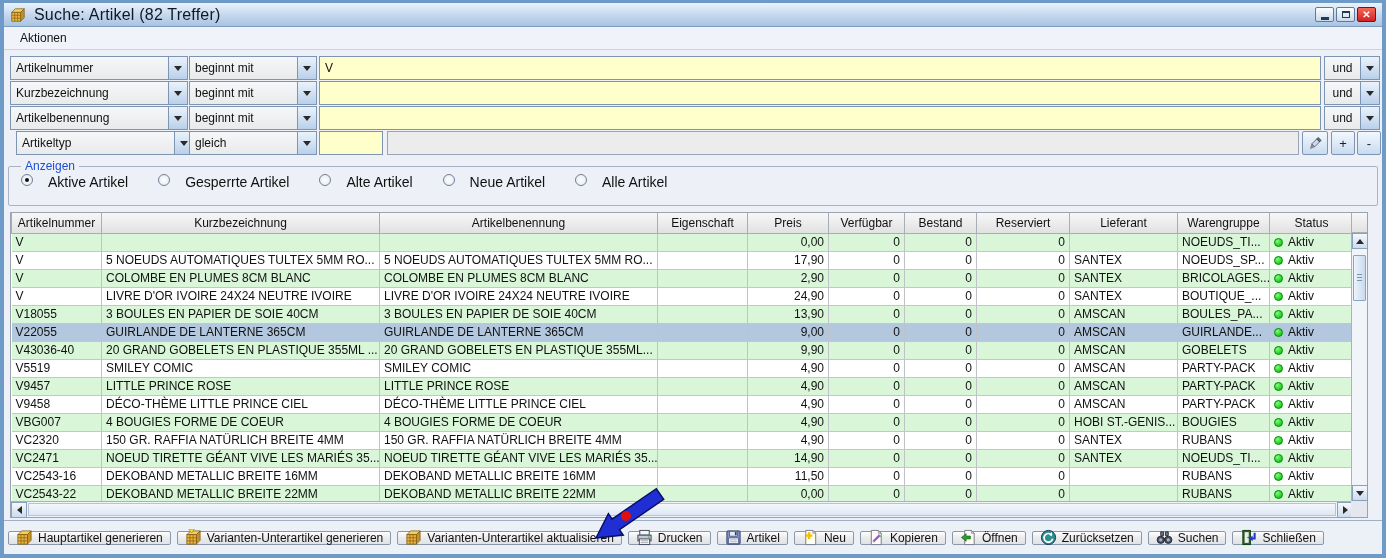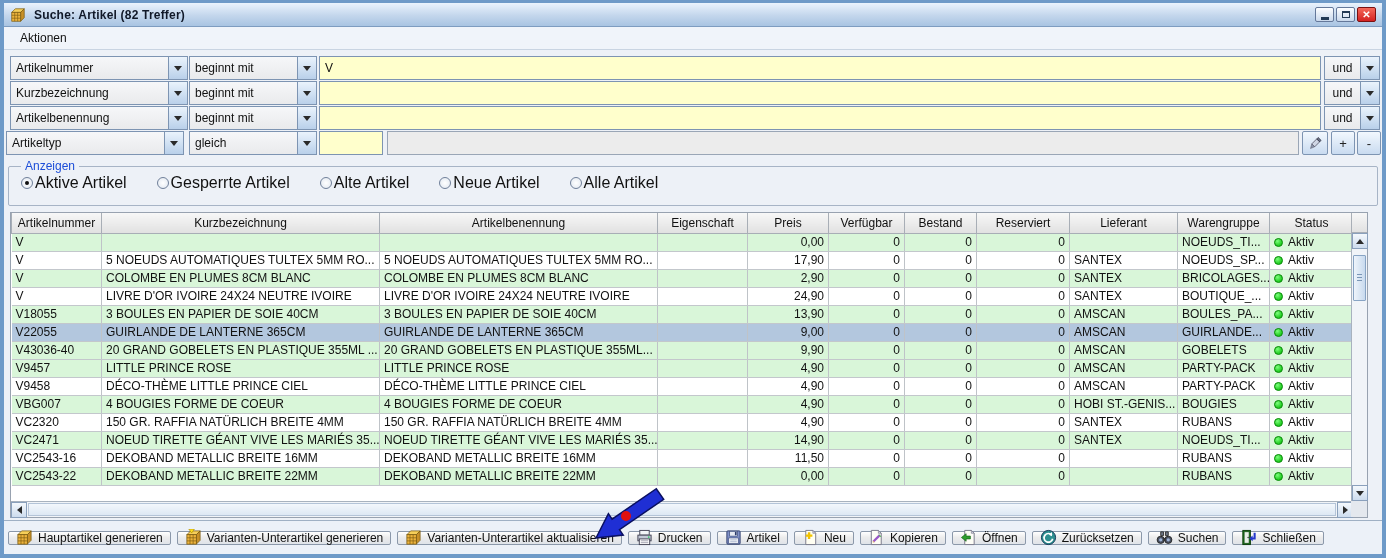--- a/index.html
+++ b/index.html
@@ -10,21 +10,21 @@
     outline:1px solid #1c3a64;
     background:#edf1f7; overflow:hidden;
   }
   
   .titlebar {
     position:absolute; left:0; top:0; right:0; height:24px;
     background:linear-gradient(#eaf3fd, #c3d6ec 55%, #a9c4e2);
     border-bottom:1px solid #7e9cc0;
     display:flex; align-items:center; padding:0 6px; gap:8px;
   }
-  .title { font-size:12px; font-weight:bold; color:#101828; letter-spacing:.2px; }
+  .title { font-size:16px; font-weight:normal; color:#101828; letter-spacing:.2px; }
   .winbtns { margin-left:auto; display:flex; gap:2px; }
   .wb {
     width:19px; height:15px; border:1px solid #64789a; border-radius:2px;
     background:linear-gradient(#fdfeff,#c9d8ec);
     display:flex; align-items:center; justify-content:center;
     font-size:9px; color:#223; cursor:pointer;
   }
   .wb.close { background:linear-gradient(#f4685a,#d42222); color:#fff; font-weight:bold; font-size:10px; border-color:#7a1010; }
   .wb .minbar { width:8px; height:3px; background:#223a55; margin-top:7px; }
   .wb .maxbox { width:8px; height:7px; border:1px solid #223a55; border-top-width:2px; background:transparent; }
@@ -64,21 +64,21 @@
     display:flex; align-items:center; justify-content:center; cursor:pointer; padding:0;
     font-family:"Liberation Sans",sans-serif;
   }
   
   .anzeigen {
     position:absolute; left:4px; right:4px; top:156px; height:47px;
     border:1px solid #a7b4c6; border-radius:2px; margin:0; padding:0 0 0 0;
   }
   .anzeigen legend { font-size:12px; color:#1d4ed8; margin-left:12px; padding:0 4px; }
   .radios { display:flex; gap:30px; padding-left:12px; margin-top:1px; }
-  .ropt { display:flex; align-items:center; gap:2px; font-size:16px; color:#111; cursor:pointer; }
+  .ropt { display:flex; align-items:flex-start; gap:15px; font-size:14px; color:#111; cursor:pointer; }
   .rc {
     width:12px; height:12px; border-radius:50%; border:1px solid #70809a;
     background:radial-gradient(#ffffff,#dfe6ef); position:relative; flex:0 0 auto;
   }
   .rc.on::after {
     content:""; position:absolute; left:3px; top:3px; width:4px; height:4px;
     border-radius:50%; background:#101010;
   }
   
   .tablewrap {
@@ -231,21 +231,21 @@
     <input class="finput yellow" style="left: 315px; width: 1002px;" value="">
     <div class="combo" style="left:1320px;width:56px">
       <span class="combo-label center">und</span>
       <span class="combo-arrow">
           <i class="tri-down"></i>
         </span>
     </div>
   </div>
 
   <div class="frow" style="top:128px">
-    <div class="combo" style="left:2px;width:178px">
+    <div class="combo" style="left:12px;width:178px">
       <span class="combo-label">Artikeltyp</span>
       <span class="combo-arrow">
           <i class="tri-down"></i>
         </span>
     </div>
     <div class="combo" style="left:185px;width:128px">
       <span class="combo-label">gleich</span>
       <span class="combo-arrow">
           <i class="tri-down"></i>
         </span>
@@ -406,20 +406,33 @@
             <td>20 GRAND GOBELETS EN PLASTIQUE 355ML...</td>
             <td></td>
             <td class="num">9,90</td>
             <td class="num">0</td>
             <td class="num">0</td>
             <td class="num">0</td>
             <td>AMSCAN</td>
             <td>GOBELETS</td>
             <td><span class="dot"></span><span>Aktiv</span></td>
           </tr>
+          <tr class="white">
+            <td>V5519</td>
+            <td>SMILEY COMIC</td>
+            <td>SMILEY COMIC</td>
+            <td></td>
+            <td class="num">4,90</td>
+            <td class="num">0</td>
+            <td class="num">0</td>
+            <td class="num">0</td>
+            <td>AMSCAN</td>
+            <td>PARTY-PACK</td>
+            <td><span class="dot"></span><span>Aktiv</span></td>
+          </tr>
           <tr class="green">
             <td>V9457</td>
             <td>LITTLE PRINCE ROSE</td>
             <td>LITTLE PRINCE ROSE</td>
             <td></td>
             <td class="num">4,90</td>
             <td class="num">0</td>
             <td class="num">0</td>
             <td class="num">0</td>
             <td>AMSCAN</td>

